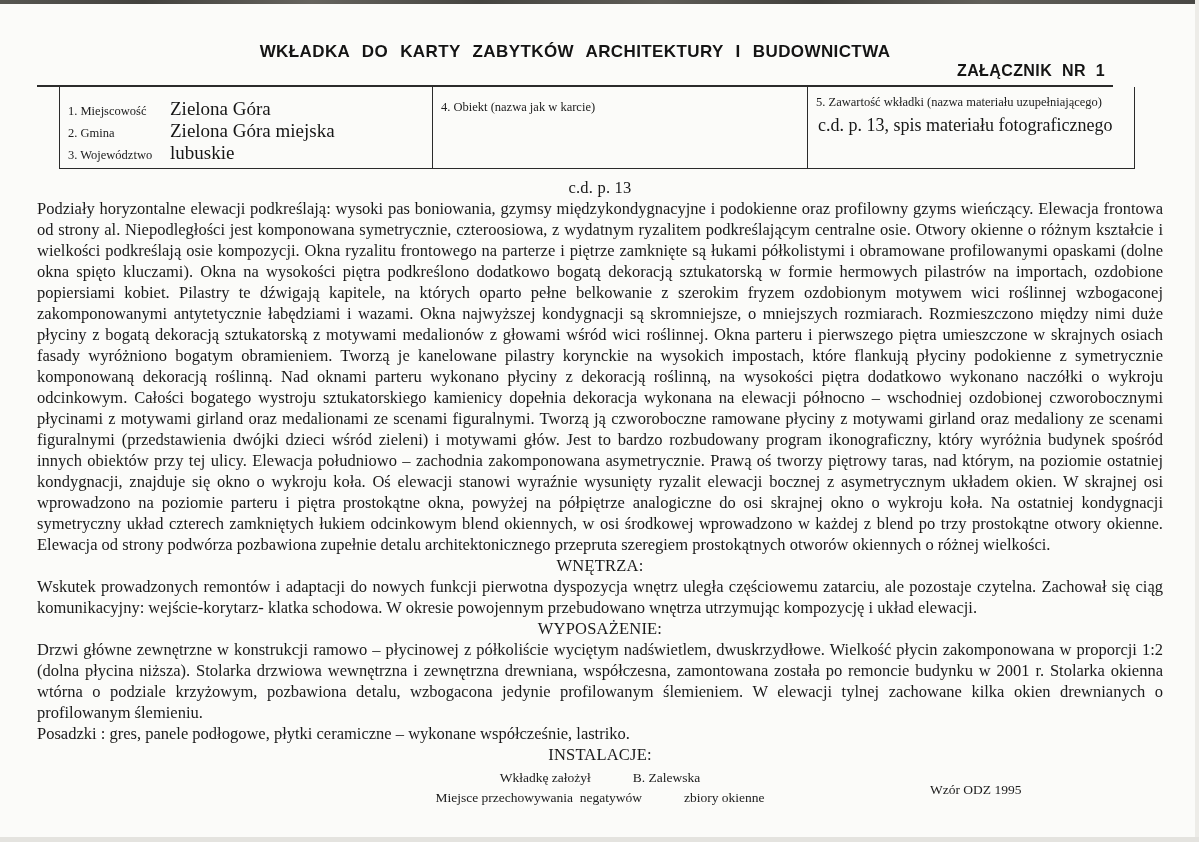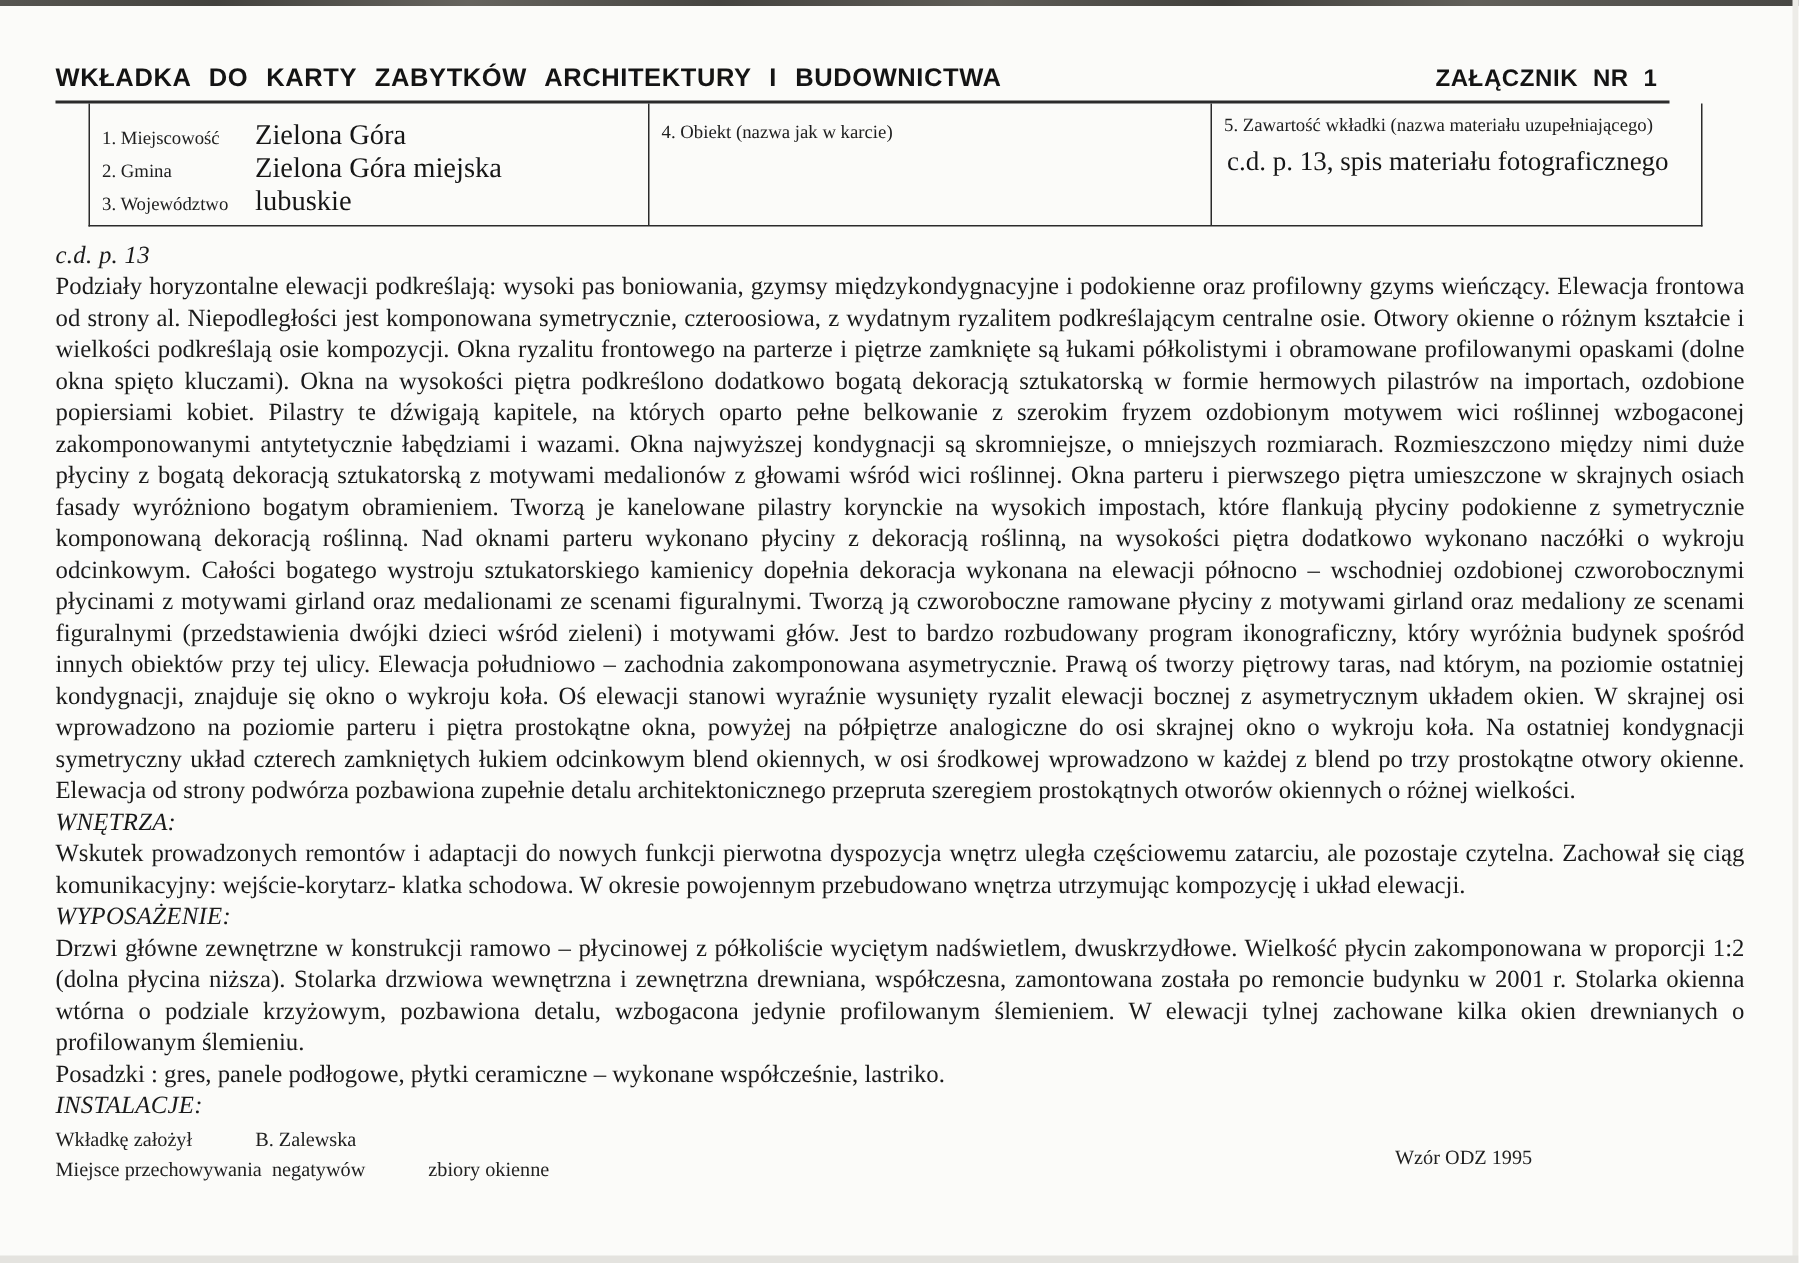--- a/index.html
+++ b/index.html
@@ -21,24 +21,25 @@
     background: #e4e3df;
   }
   .scan-strip-right {
     position: absolute; top: 0; right: 0; width: 4px; height: 842px;
     background: #edece8;
   }
   .content {
     position: absolute; left: 37px; top: 42px; width: 1126px;
   }
   .doc-header {
-    display: flex; align-items: flex-end;
+    display: flex; align-items: center;
     width: 1076px;
     border-bottom: 2px solid #2b2b2b;
     padding-bottom: 5px;
+    flex-direction: column;
   }
   .doc-title {
     font-family: "Liberation Sans", sans-serif;
     font-weight: bold; font-size: 17px; letter-spacing: .4px;
     word-spacing: 7px; color: #141414;
   }
   .annex {
     font-family: "Liberation Sans", sans-serif;
     font-weight: bold; font-size: 16px; letter-spacing: .4px;
     word-spacing: 5px; color: #141414;
@@ -67,26 +68,26 @@
   .col-object .fld-label { width: auto; }
   .col-object .fld-value { display: block; margin: 25px 0 0 12px; }
   .col-contents { flex: 1; padding: 5px 8px; }
   .col-contents .fld-label { width: auto; }
   .col-contents .fld-value { display: block; margin: 5px 0 0 2px; font-size: 18px; }
   .body-text { margin-top: 8px; width: 1126px; }
   .body-text p {
     margin: 0; font-size: 16.5px; line-height: 21px; color: #1a1a1a;
   }
   .b-par { text-align: justify; }
-  .b-line, .b-head { text-align: left; letter-spacing: .2px; font-style: italic; }
+  .b-line, .b-head { text-align: center; letter-spacing: .2px; }
   .doc-footer {
     position: relative; margin-top: 5px; width: 1126px;
     font-size: 13.5px; color: #202020;
   }
-  .doc-footer .f-row { display: flex; }
+  .doc-footer .f-row { display: flex; justify-content: center; }
   .doc-footer span { white-space: pre; }
   .f-row1 { gap: 42px; }
   .f-row2 { gap: 42px; margin-top: 4px; }
   .form-version { position: absolute; left: 893px; top: 12px; text-align: center; }
 </style>
 </head>
 <body>
 
 <div class="scan-strip-top"></div>
 <div class="scan-strip-right"></div>

